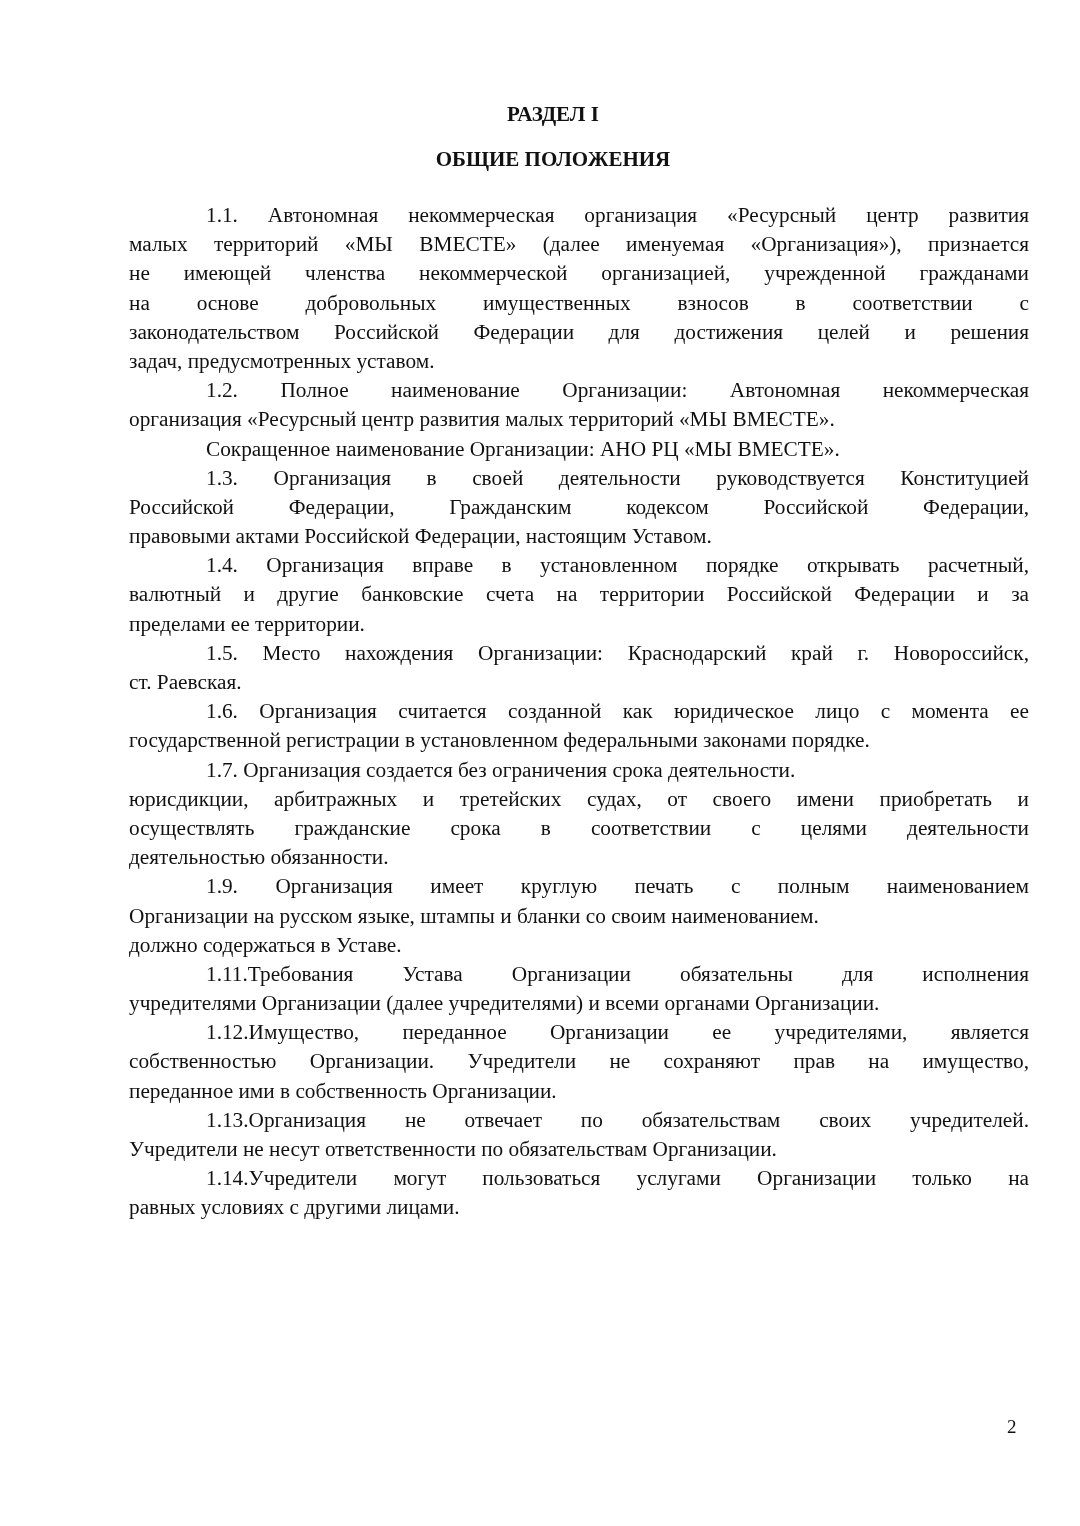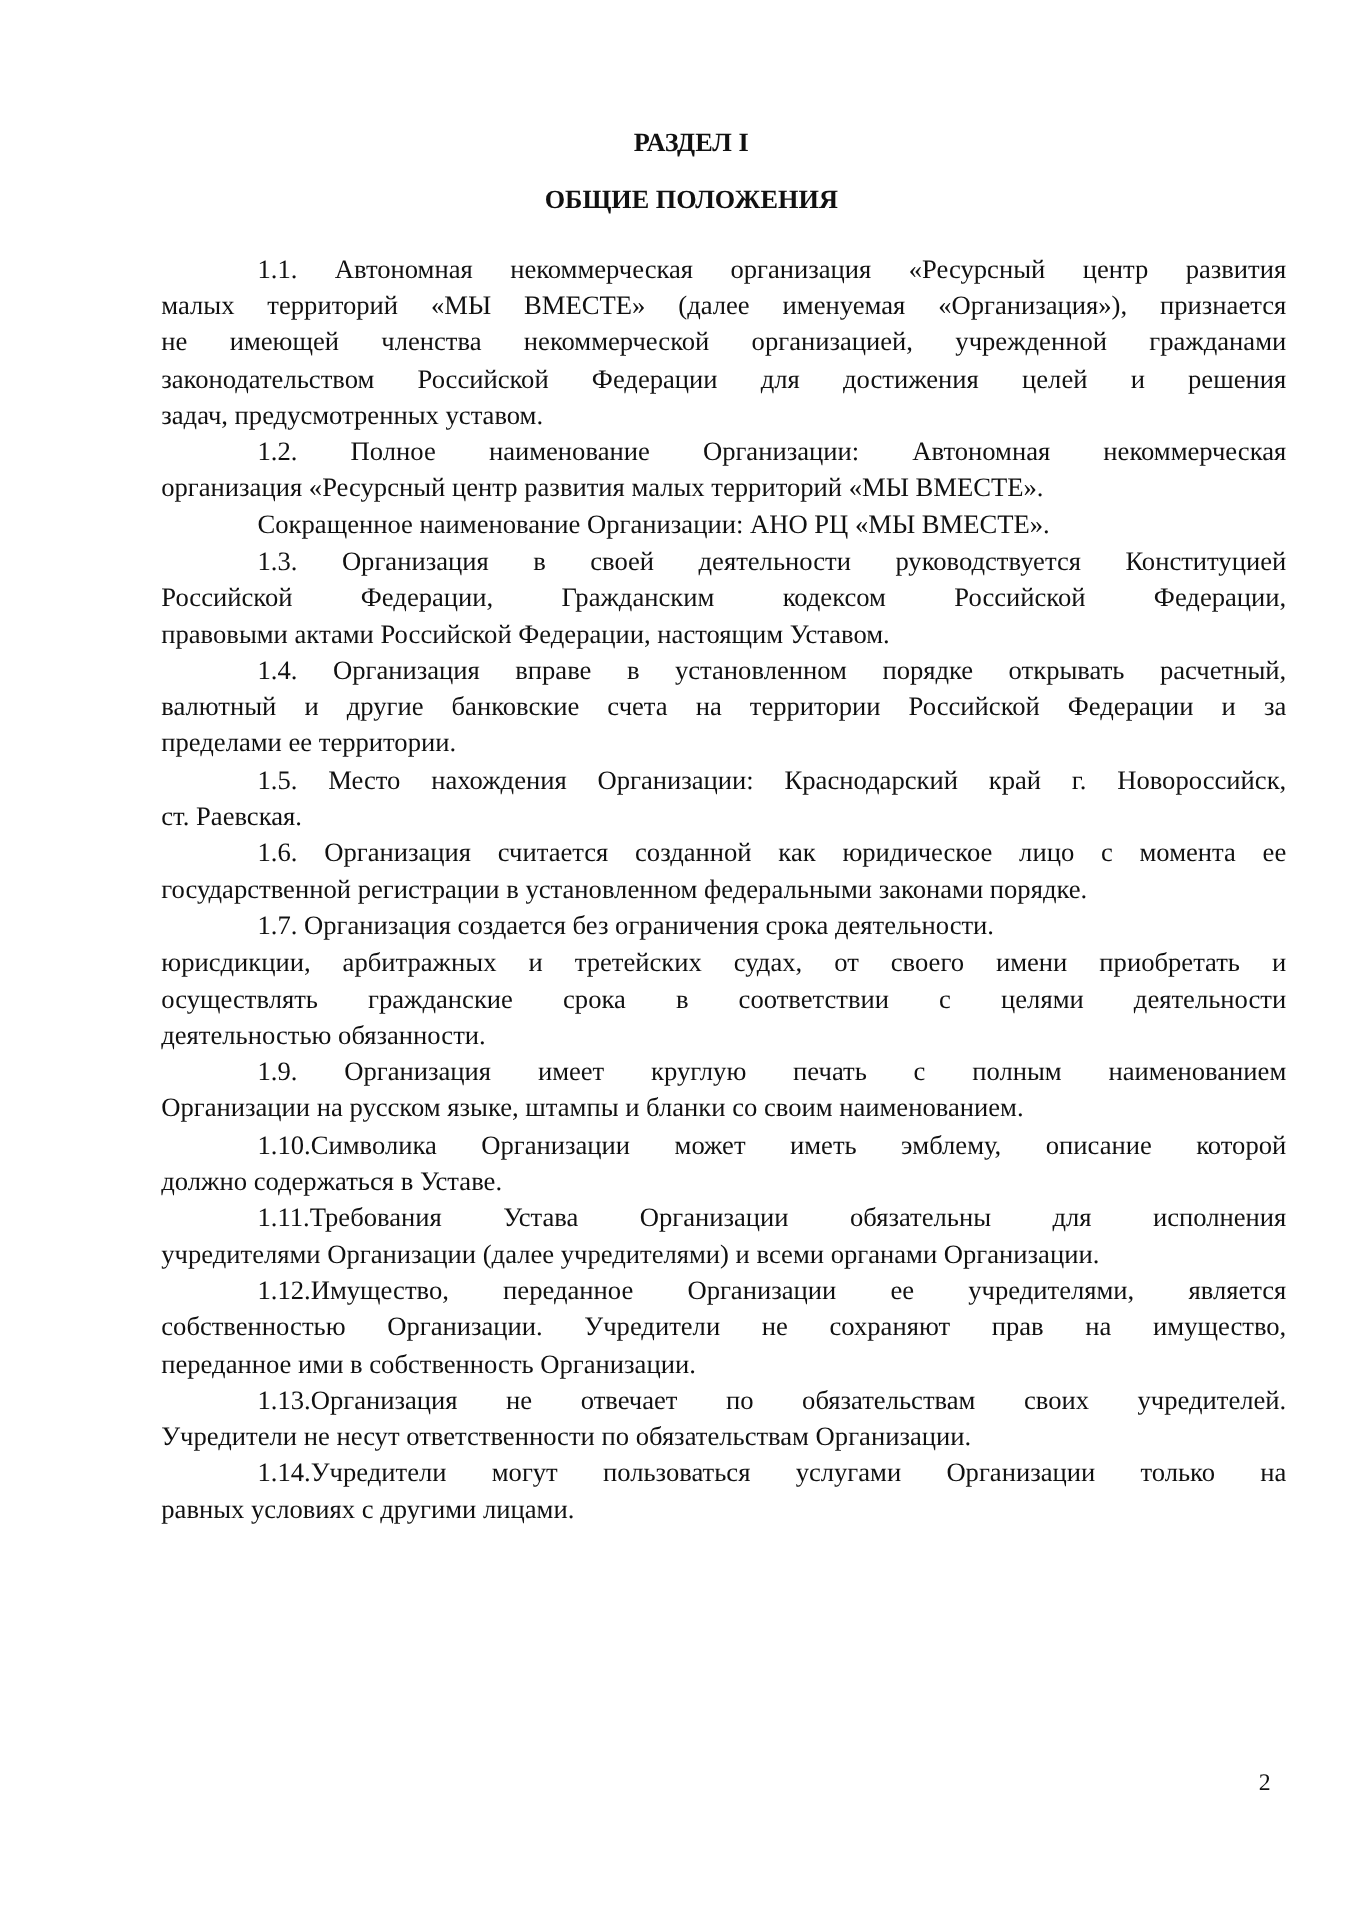--- a/index.html
+++ b/index.html
@@ -31,20 +31,21 @@
 
 <div class="page">
   <div class="heading h1">РАЗДЕЛ I</div>
   <div class="heading h2">ОБЩИЕ ПОЛОЖЕНИЯ</div>
 
   <div class="body" id="body">
       <div class="para">
         <span class="line ind j">1.1.  Автономная некоммерческая организация «Ресурсный центр развития</span>
         <span class="line j">малых территорий «МЫ ВМЕСТЕ» (далее именуемая «Организация»), признается</span>
         <span class="line j">не имеющей членства некоммерческой организацией, учрежденной гражданами</span>
+        <span class="line j">на основе добровольных имущественных взносов в соответствии с</span>
         <span class="line j">законодательством Российской Федерации для достижения целей и решения</span>
         <span class="line">задач, предусмотренных уставом.</span>
       </div>
       <div class="para">
         <span class="line ind j">1.2. Полное наименование Организации: Автономная некоммерческая</span>
         <span class="line">организация «Ресурсный центр развития малых территорий «МЫ ВМЕСТЕ».</span>
       </div>
       <div class="para">
         <span class="line ind">Сокращенное наименование Организации: АНО РЦ «МЫ ВМЕСТЕ».</span>
       </div>
@@ -72,21 +73,20 @@
       <div class="para">
         <span class="line j">юрисдикции, арбитражных и третейских судах, от своего имени приобретать и</span>
         <span class="line j">осуществлять гражданские срока в соответствии с целями деятельности</span>
         <span class="line">деятельностью обязанности.</span>
       </div>
       <div class="para">
         <span class="line ind j">1.9. Организация имеет круглую печать с полным наименованием</span>
         <span class="line">Организации на русском языке, штампы и бланки со своим наименованием.</span>
       </div>
       <div class="para">
-        <span class="line ind j">1.10.Символика Организации может иметь эмблему, описание которой</span>
         <span class="line">должно содержаться в Уставе.</span>
       </div>
       <div class="para">
         <span class="line ind j">1.11.Требования Устава Организации обязательны для исполнения</span>
         <span class="line">учредителями Организации (далее учредителями) и всеми органами Организации.</span>
       </div>
       <div class="para">
         <span class="line ind j">1.12.Имущество, переданное Организации ее учредителями, является</span>
         <span class="line j">собственностью Организации. Учредители не сохраняют прав на имущество,</span>
         <span class="line">переданное ими в собственность Организации.</span>

